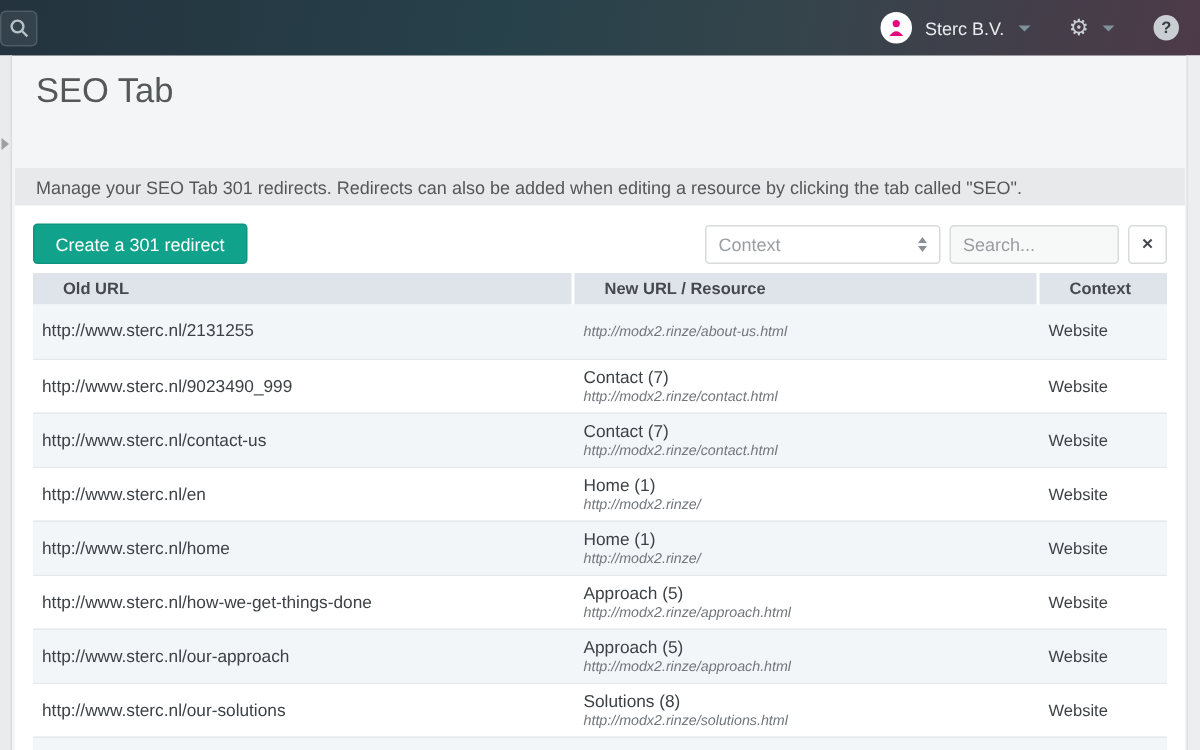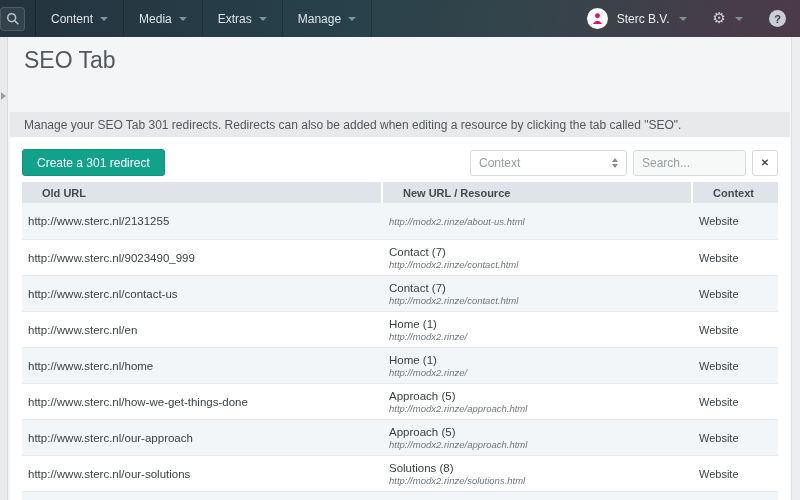--- a/index.html
+++ b/index.html
@@ -94,42 +94,20 @@
 </head>
 <body>
 
 <div class="topbar">
   <div class="tb-search">
     <svg width="14" height="14" viewBox="0 0 16 16">
       <circle cx="6.5" cy="6.5" r="4.5" fill="none" stroke="#b9c2c7" stroke-width="1.8"></circle>
       <line x1="10" y1="10" x2="14" y2="14" stroke="#b9c2c7" stroke-width="1.8"></line>
     </svg>
   </div>
-  <div class="nav">
-
-      <div class="nav-item">
-        <span>Content</span>
-        <span class="chev"></span>
-      </div>
-
-      <div class="nav-item">
-        <span>Media</span>
-        <span class="chev"></span>
-      </div>
-
-      <div class="nav-item">
-        <span>Extras</span>
-        <span class="chev"></span>
-      </div>
-
-      <div class="nav-item">
-        <span>Manage</span>
-        <span class="chev"></span>
-      </div>
-    </div>
   <div class="tb-right">
     <div class="avatar">
       <svg width="13" height="13" viewBox="0 0 14 14">
         <circle cx="7" cy="4" r="2.6" fill="#e5097f"></circle>
         <path d="M2 13 q5 -7 10 0 z" fill="#e5097f"></path>
       </svg>
     </div>
     <span class="user-name">Sterc B.V.</span>
     <span class="chev"></span>
     <span class="tb-gap"></span>

